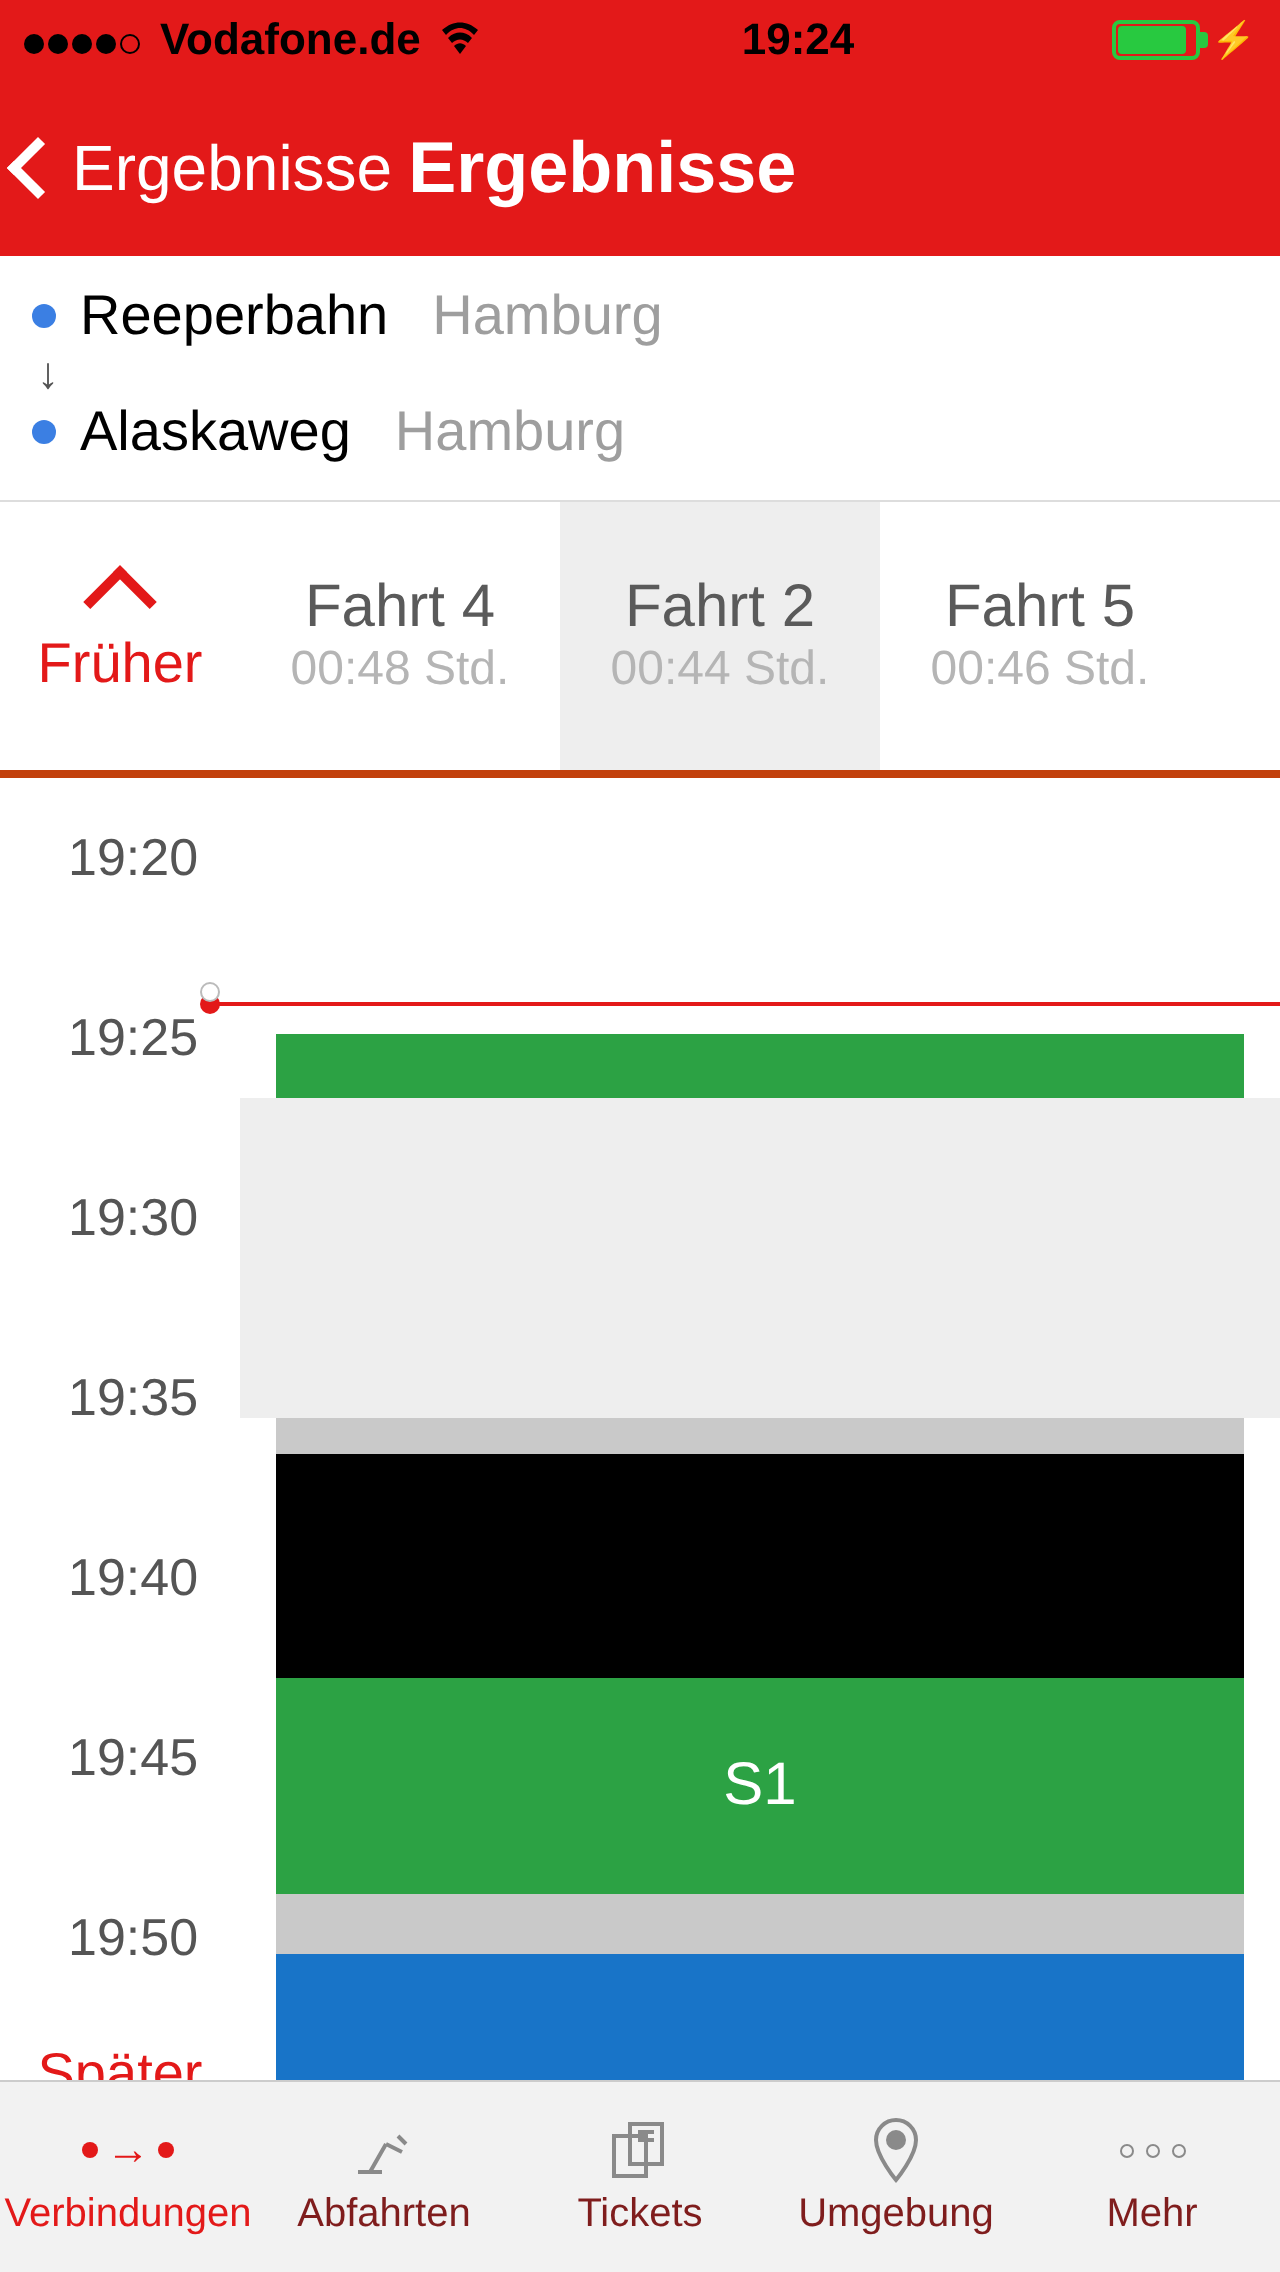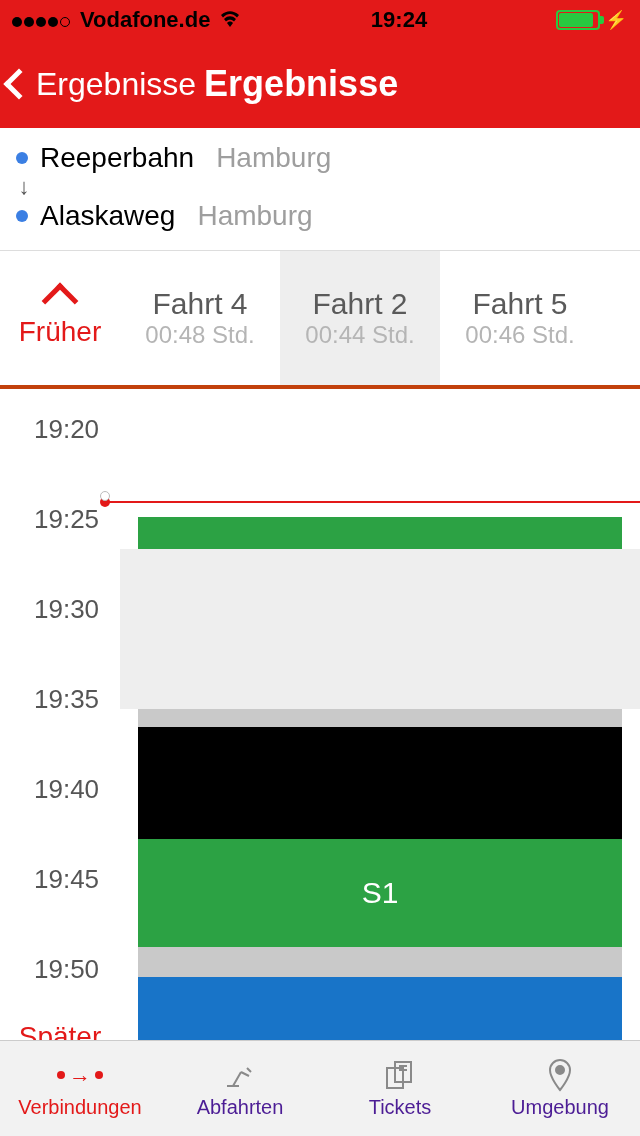--- a/index.html
+++ b/index.html
@@ -41,21 +41,21 @@
   .now-line::before{content:"";position:absolute;left:-5px;top:-4px;width:10px;height:10px;border-radius:50%;background:#E31919;}
   .now-line .ghost{position:absolute;left:-5px;top:-10px;width:10px;height:10px;border-radius:50%;border:1px solid #bbb;background:#fff;}
   .lanes{position:absolute;left:120px;right:0;top:0;bottom:0;display:flex;flex-direction:column;}
   .lane{flex:0 0 160px;position:relative;}
   .lane.sel{background:#eee;}
   .seg{position:absolute;left:18px;right:18px;display:flex;align-items:center;justify-content:center;color:#fff;font-size:30px;font-weight:500;}
   .later{position:absolute;bottom:8px;left:0;width:120px;display:flex;flex-direction:column;align-items:center;}
   .later-label{color:#E31919;font-size:28px;}
   .chev-down{width:26px;height:26px;border-right:5px solid #E31919;border-bottom:5px solid #E31919;transform:rotate(45deg);margin-top:2px;}
   .tabbar{position:absolute;bottom:0;left:0;right:0;height:96px;background:#f2f2f2;border-top:1px solid #ccc;display:flex;}
-  .tab{flex:1;display:flex;flex-direction:column;align-items:center;justify-content:center;gap:4px;font-size:20px;color:#4c1d95;}
+  .tab{flex:1;display:flex;flex-direction:column;align-items:center;justify-content:center;gap:4px;font-size:20px;color:#7f1d1d;}
   .tab.active{color:#E31919;}
   .tab-icon{height:34px;display:flex;align-items:center;justify-content:center;font-size:28px;}
   .conn-icon{display:flex;align-items:center;gap:4px;}
   .conn-icon .d{width:8px;height:8px;border-radius:50%;background:#E31919;}
   .conn-icon .arr{color:#E31919;font-size:22px;}
   .more-dots{display:flex;gap:6px;}
   .more-dots span{width:7px;height:7px;border-radius:50%;border:1.5px solid #8a8a8a;}
 </style>
 </head>
 <body>
@@ -184,13 +184,21 @@
   </div>
   <div class="tab">
     <div class="tab-icon">
         <svg width="26" height="34" viewBox="0 0 26 34" fill="none" stroke="#8a8a8a" stroke-width="2">
           <path d="M13 32s10-12 10-20a10 10 0 10-20 0c0 8 10 20 10 20z"></path>
           <circle cx="13" cy="12" r="4" fill="#8a8a8a"></circle>
         </svg>
       </div>
     <span>Umgebung</span>
   </div>
+  <div class="tab">
+    <div class="tab-icon more-dots">
+        <span></span>
+        <span></span>
+        <span></span>
+      </div>
+    <span>Mehr</span>
+  </div>
 </div>
 
 </body></html>

